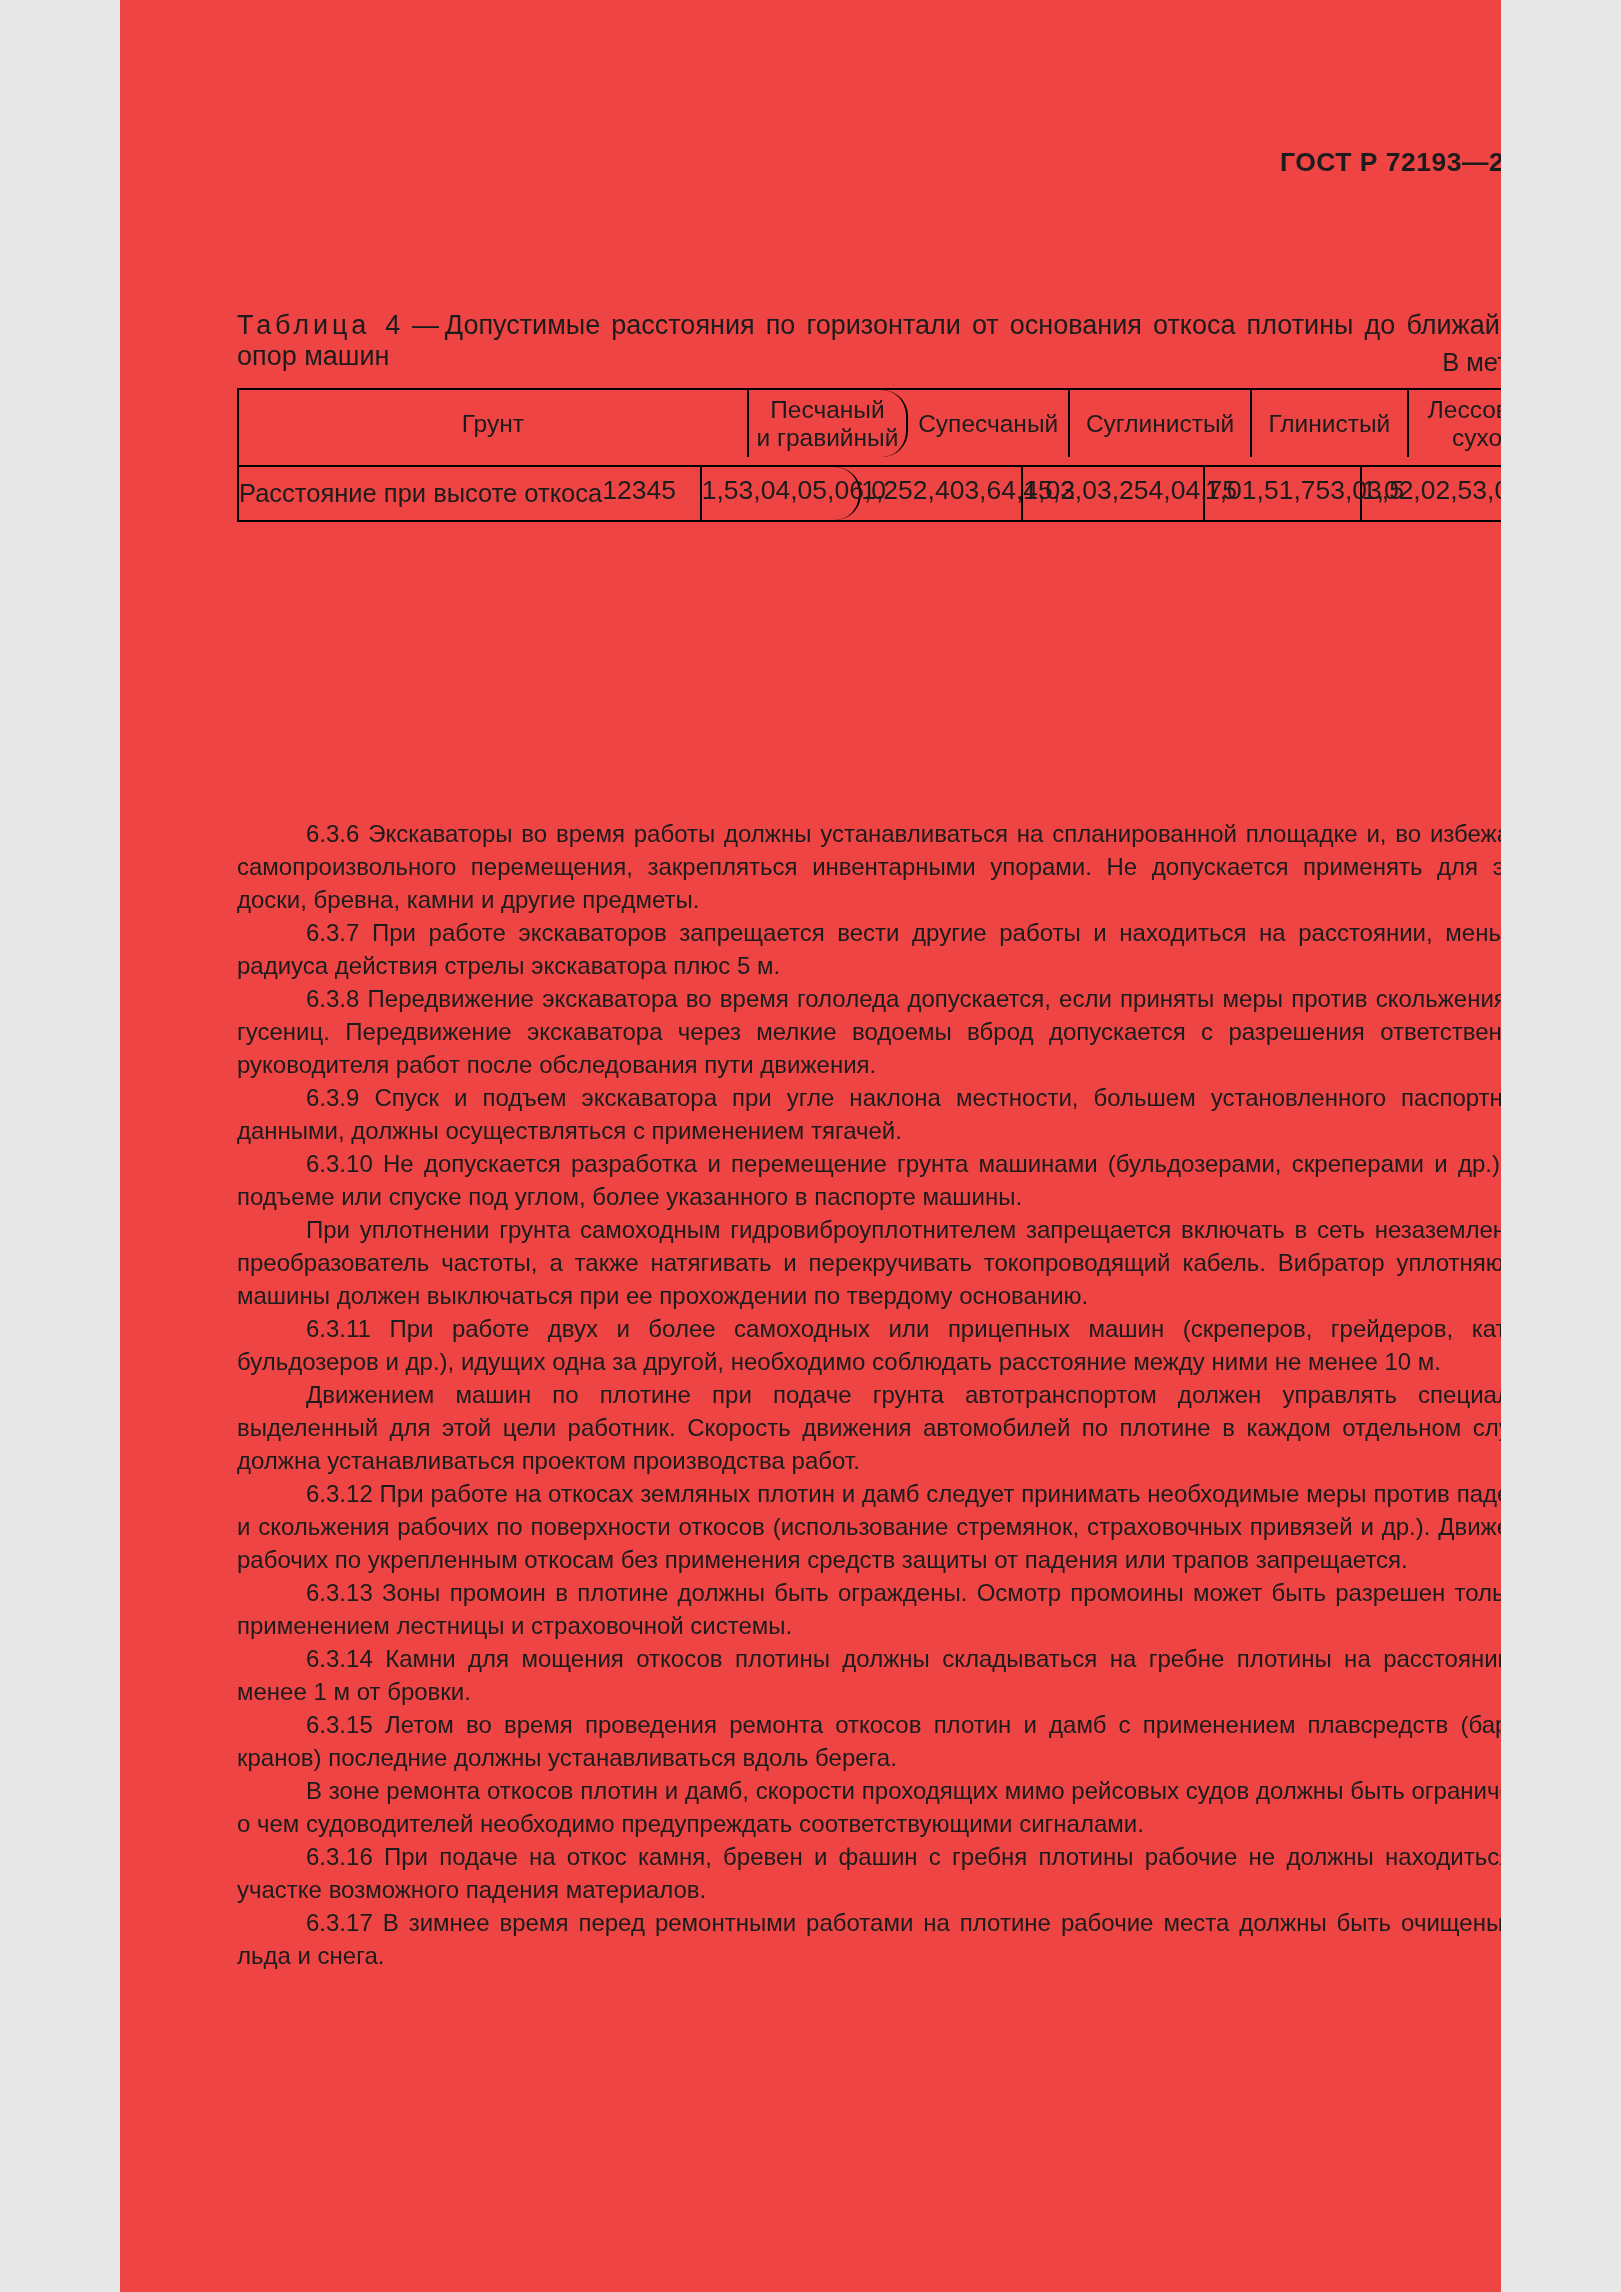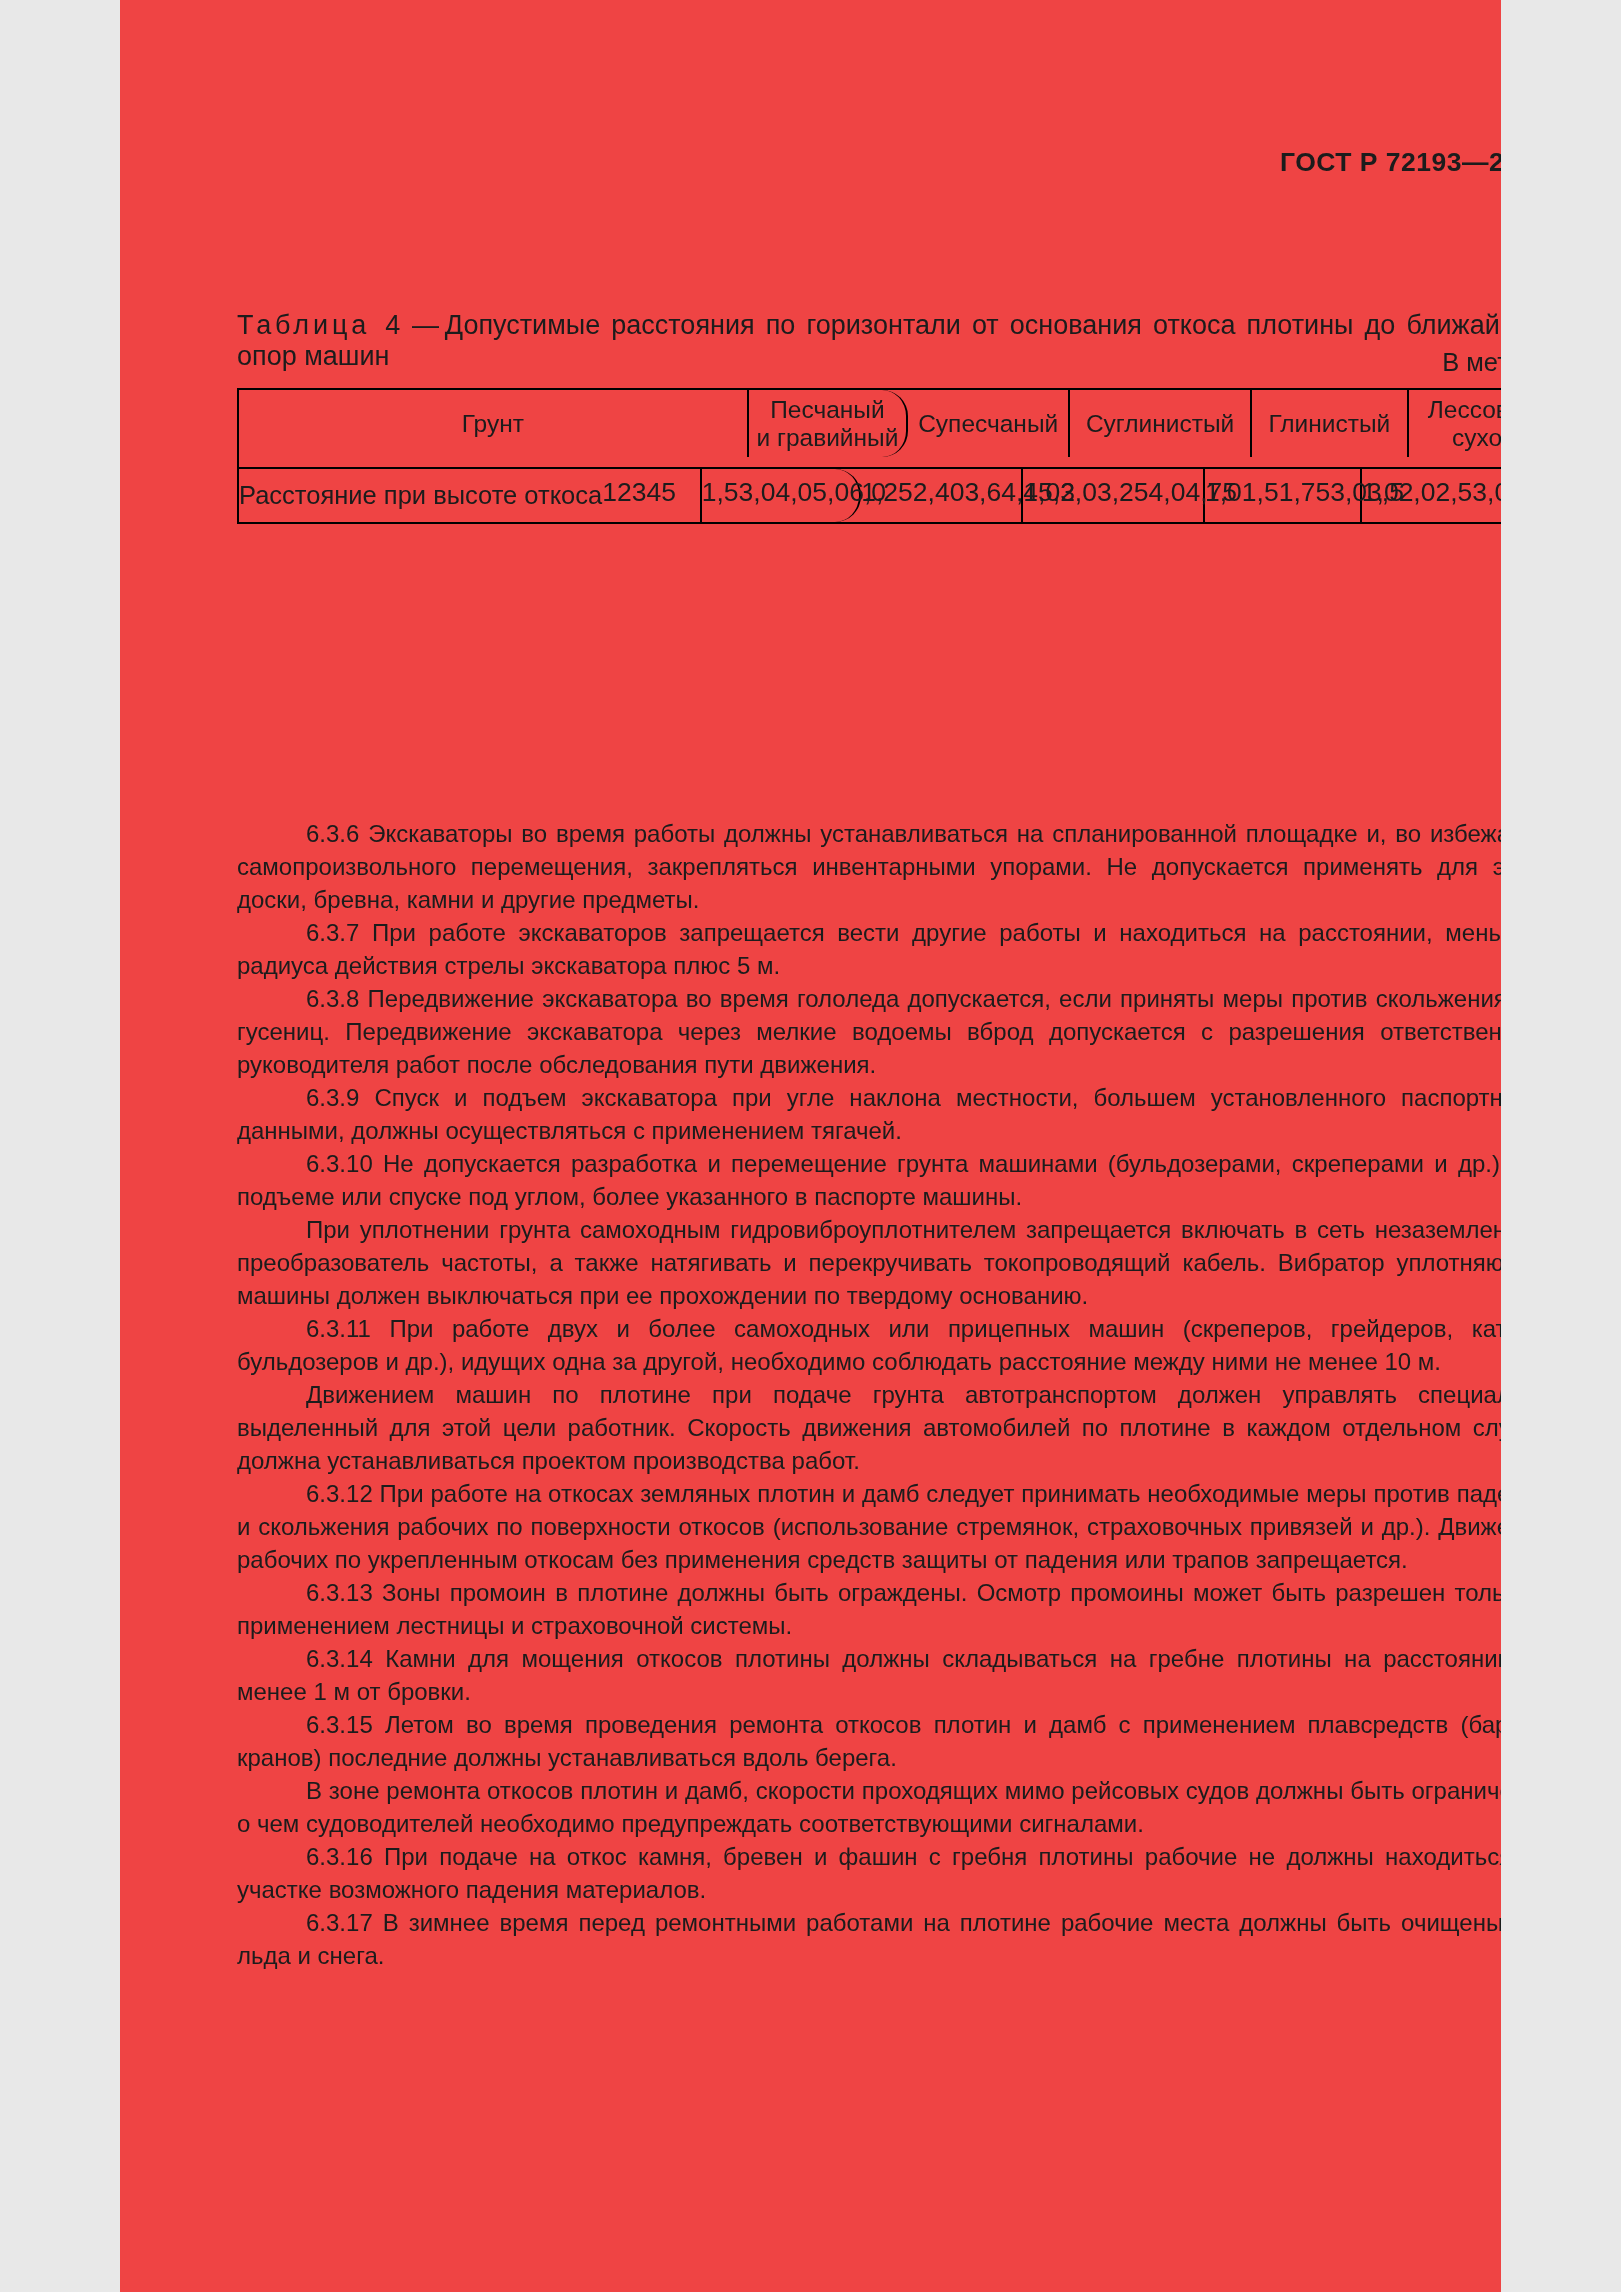--- a/index.html
+++ b/index.html
@@ -60,21 +60,21 @@
     width: 1311px;
     border: 2.9px solid #000;
     box-sizing: border-box;
     font-size: 24.5px;
   }
   .g-row {
     display: flex;
     align-items: stretch;
   }
   .g-head {
-    border-bottom: 6px solid #ef4444;
+    border-bottom: 4px solid #ef4444;
   }
   .g-body {
     border-top: 2px solid #000;
     margin-top: 3.9px;
   }
   .c0 { width: 39.0%; }
   .c1 { width: 12.2%; border-radius: 26px; }
   .c2 { width: 12.4%; }
   .c3 { width: 13.9%; }
   .c4 { width: 12.0%; }

